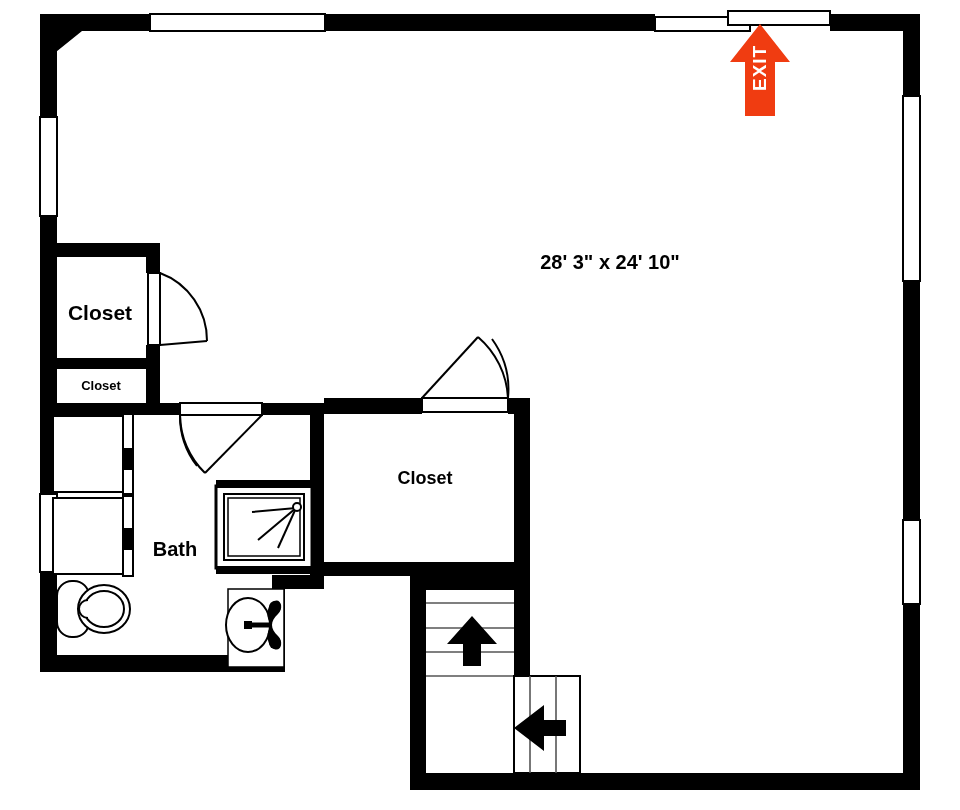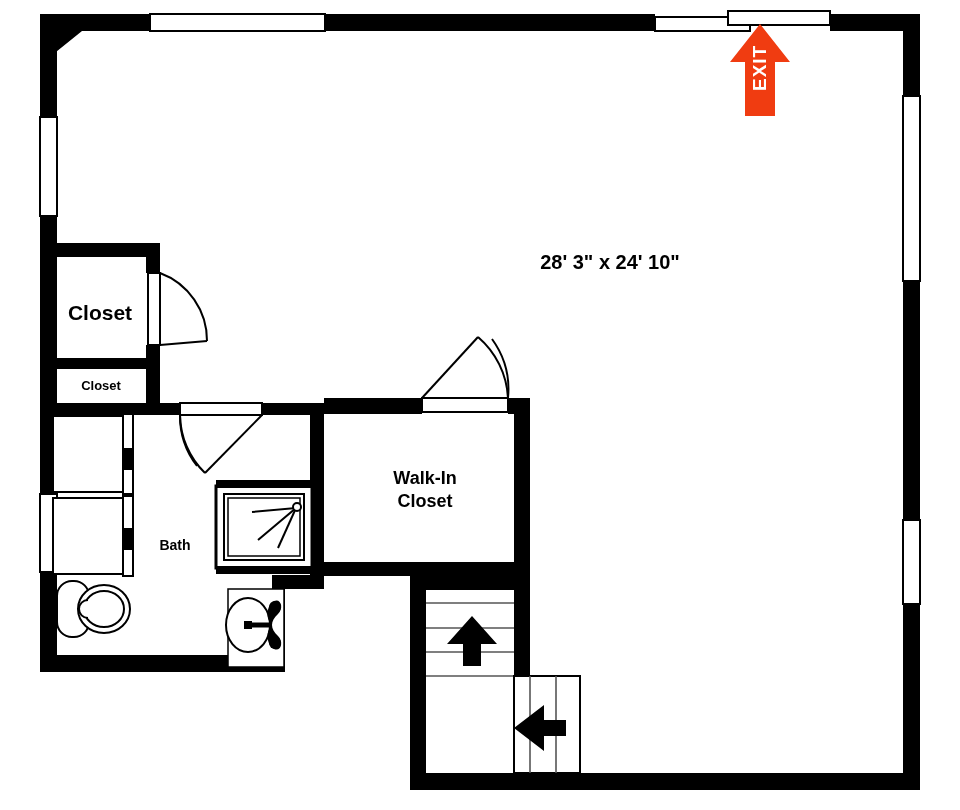--- a/index.html
+++ b/index.html
@@ -41,21 +41,21 @@
   #label-closet-big {
     left: 45px; top: 300px; width: 110px;
     font-size: 21px;
   }
   #label-closet-small {
     left: 55px; top: 378px; width: 92px;
     font-size: 13px;
   }
   #label-bath {
     left: 125px; top: 537px; width: 100px;
-    font-size: 14px;
+    font-size: 20px;
   }
   #label-walkin {
     left: 350px; top: 467px; width: 150px;
     font-size: 18px;
   }
   #label-walkin .dims { font-size: 18px; }
   #exit-text {
     position: absolute;
     left: 732px;
     top: 26px;
@@ -299,17 +299,16 @@
 
 <div class="room-label" id="label-closet-small">
   <span class="name">Closet</span>
 </div>
 
 <div class="room-label" id="label-bath">
   <span class="name">Bath</span>
 </div>
 
 <div class="room-label" id="label-walkin">
-  <span class="name">Walk-In</span>
   <span class="dims">Closet</span>
 </div>
 
 <div id="exit-text">EXIT</div>
 
 </body></html>

